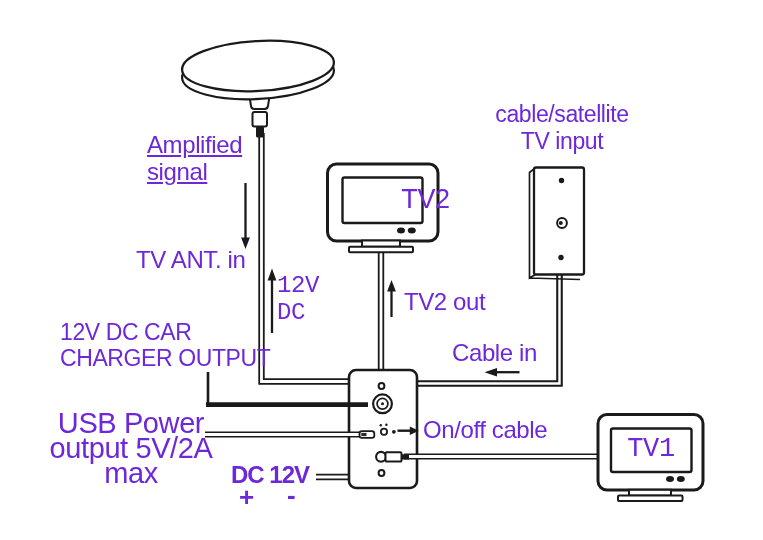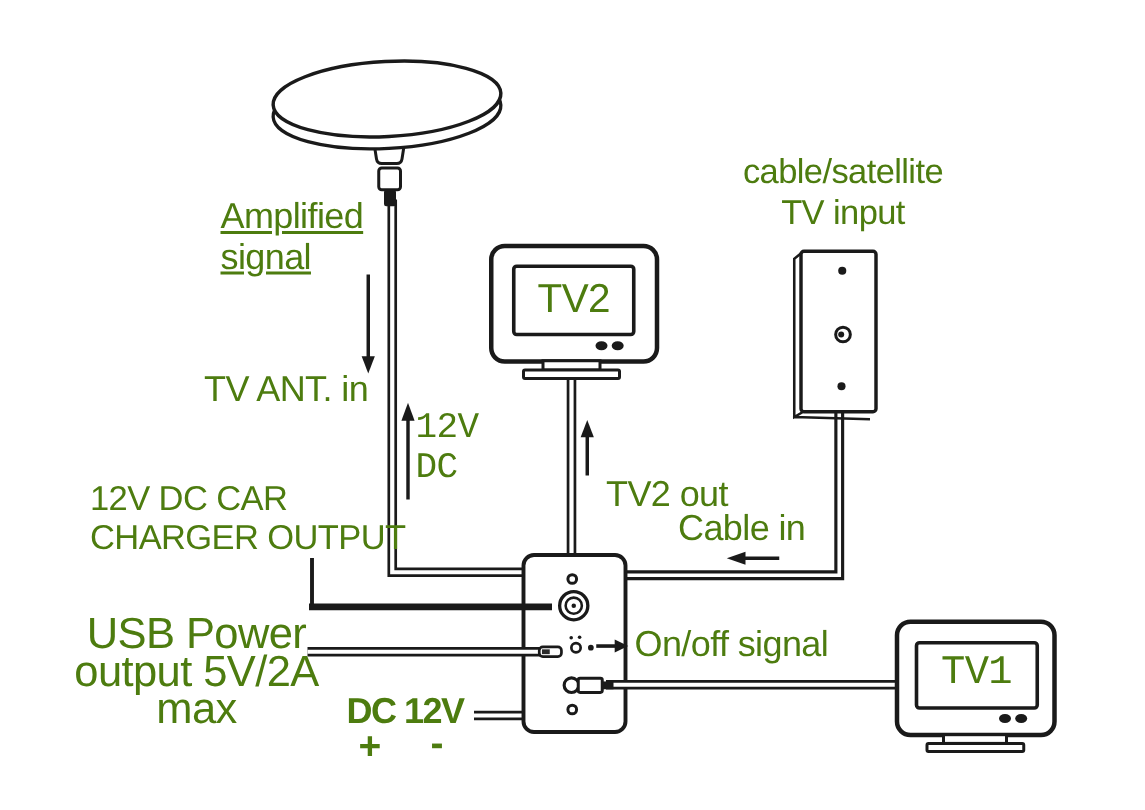--- a/index.html
+++ b/index.html
@@ -1,21 +1,21 @@
 <!DOCTYPE html>
 <html><head>
 <meta charset="utf-8">
 <style>
   html,body{margin:0;padding:0;}
   body{
     width:763px;height:540px;position:relative;background:#ffffff;
     font-family:"Liberation Sans", sans-serif;overflow:hidden;
   }
   .lbl{
-    position:absolute;color:#4d7c0f;white-space:pre-line;
+    position:absolute;color:#6d28d9;white-space:pre-line;
     font-size:24px;line-height:27px;letter-spacing:-0.4px;
   }
   .center{text-align:center;}
   .bold{font-weight:bold;}
   svg{position:absolute;left:0;top:0;}
 </style>
 </head>
 <body>
 
 <svg width="763" height="540" viewBox="0 0 763 540">
@@ -138,26 +138,26 @@
     <path d="M397.5 430.7 L410.5 430.7" stroke="#1a1a1a" stroke-width="2.4" fill="none"></path>
     <polygon points="409.8,426.4 409.8,435 418.8,430.7" fill="#1a1a1a"></polygon>
   </g>
 </svg>
 
 <div class="lbl" style="left:147px;top:131px;text-decoration:underline;">Amplified
 signal</div>
 <div class="lbl" style="left:136px;top:246px;">TV ANT. in</div>
 <div class="lbl" style="left:277px;top:272px;font-family:Liberation Mono, monospace;">12V
 DC</div>
-<div class="lbl center" style="left:342px;top:186px;width:81px;font-size:27px;">TV2</div>
-<div class="lbl" style="left:404px;top:288px;margin-top:28px;">TV2 out</div>
+<div class="lbl center" style="left:342px;top:186px;width:81px;font-size:27px;padding-left:43px;">TV2</div>
+<div class="lbl" style="left:404px;top:288px;">TV2 out</div>
 <div class="lbl center" style="left:477px;top:101px;width:170px;font-size:23px;">cable/satellite
 TV input</div>
 <div class="lbl" style="left:452px;top:339px;">Cable in</div>
 <div class="lbl" style="left:60px;top:319px;font-size:23px;line-height:26px;">12V DC CAR
 CHARGER OUTPUT</div>
 <div class="lbl center" style="left:31px;top:411px;width:200px;font-size:29px;line-height:25px;">USB Power
 output 5V/2A max</div>
-<div class="lbl" style="left:423px;top:416px;">On/off signal</div>
+<div class="lbl" style="left:423px;top:416px;">On/off cable</div>
 <div class="lbl bold" style="left:231px;top:461px;font-size:24px;letter-spacing:-1px;">DC 12V</div>
 <div class="lbl bold" style="left:239px;top:484px;font-size:26px;">+</div>
 <div class="lbl bold" style="left:287px;top:482px;font-size:26px;">-</div>
 <div class="lbl center" style="left:611px;top:436px;width:80px;font-size:27px;font-family:Liberation Mono, monospace;">TV1</div>
 
 </body></html>

